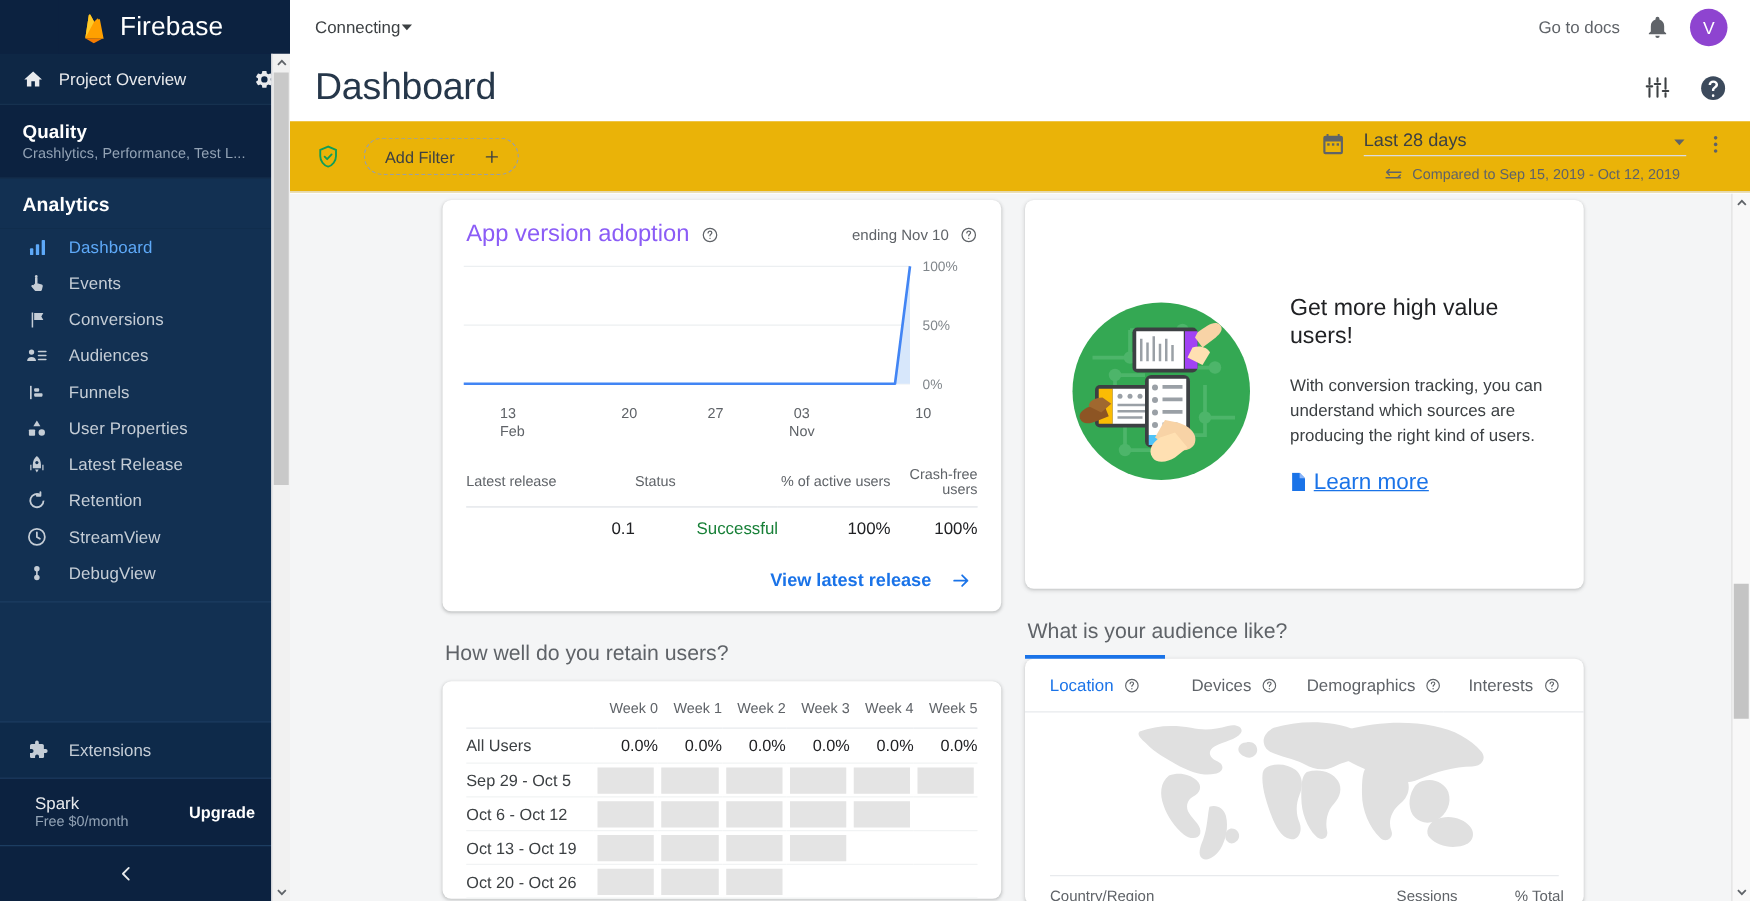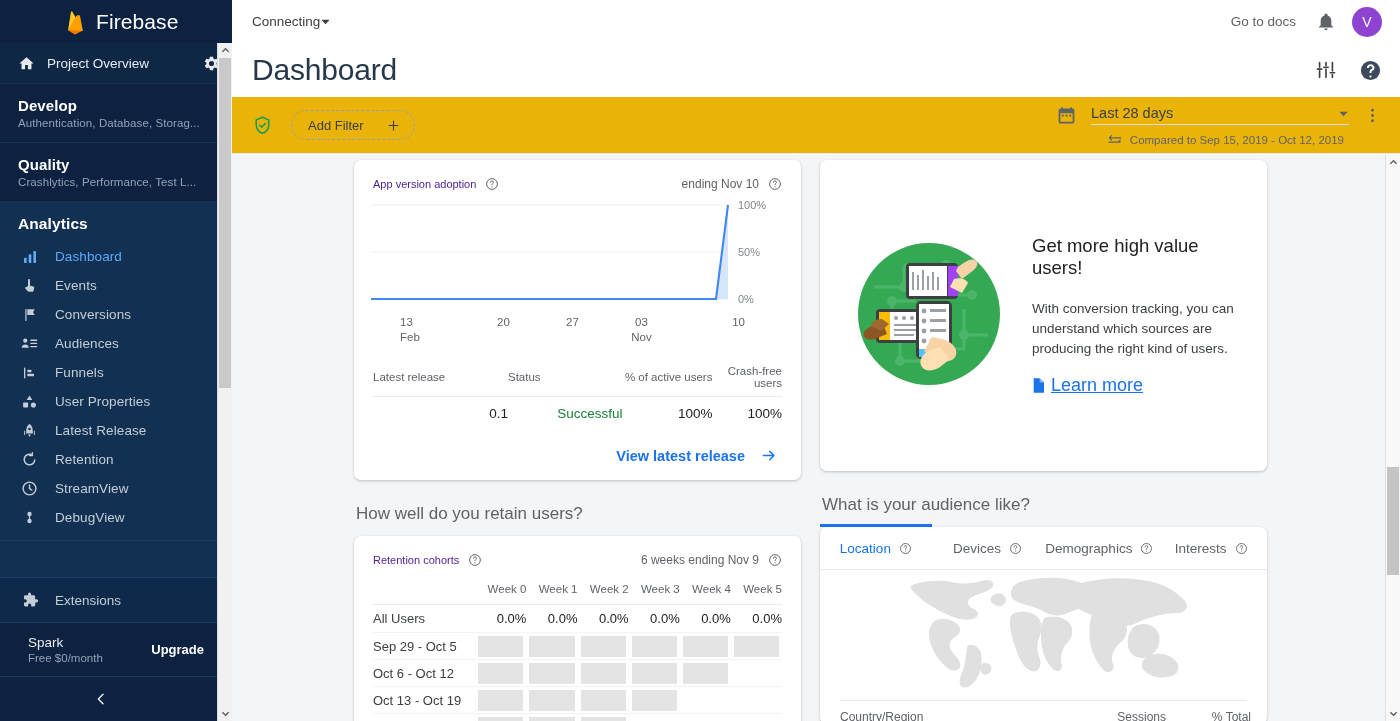--- a/index.html
+++ b/index.html
@@ -137,21 +137,21 @@
     background: #f4f5f6; padding: 0 0 0 0; overflow: hidden;
   }
   .grid { display: flex; gap: 19px; padding: 5px 22px 0 122px; }
   .col { width: 447px; flex: 0 0 447px; }
   .card {
     background: #fff; border-radius: 7px;
     box-shadow: 0 1px 2px rgba(60,64,67,.18), 0 1px 3px 1px rgba(60,64,67,.08);
   }
 
   .card-head { display: flex; align-items: center; padding: 17px 19px 0 19px; }
-  .card-title { color: #4c1d95; font-size: 11px; }
+  .card-title { color: #8b5cf6; font-size: 19px; }
   .card-head .spacer2 { flex: 1; }
   .card-sub { color: #5f6368; font-size: 12px; }
   .hlp { margin-left: 9px; }
 
   
   .chartwrap { padding: 8px 10px 0 12px; position: relative; }
   .xlabels { display: flex; padding: 2px 46px 0 8px; }
   .xl { flex: 1; text-align: center; color: #5f6368; font-size: 11.5px; line-height: 15px; }
   .xl.first { text-align: left; padding-left: 26px; }
   .xl.last { text-align: right; }
@@ -249,24 +249,20 @@
           </svg>
       </span>
       <span class="p-label">Project Overview</span>
       <span class="ico">
         <svg width="17" height="17" viewBox="0 0 24 24" fill="#e8eaed">
             <path d="M19.14 12.94c.04-.3.06-.61.06-.94s-.02-.64-.07-.94l2.03-1.58a.49.49 0 0 0 .12-.61l-1.92-3.32a.49.49 0 0 0-.59-.22l-2.39.96a7 7 0 0 0-1.62-.94l-.36-2.54a.48.48 0 0 0-.48-.41h-3.84a.48.48 0 0 0-.48.41l-.36 2.54c-.59.24-1.13.56-1.62.94l-2.39-.96a.49.49 0 0 0-.59.22L2.74 8.87c-.12.21-.08.47.12.61l2.03 1.58c-.05.3-.09.63-.09.94s.02.64.07.94L2.84 14.5a.49.49 0 0 0-.12.61l1.92 3.32c.12.22.37.29.59.22l2.39-.96c.5.38 1.03.7 1.62.94l.36 2.54c.05.24.25.41.48.41h3.84c.23 0 .44-.17.48-.41l.36-2.54c.59-.24 1.13-.56 1.62-.94l2.39.96c.22.08.47 0 .59-.22l1.92-3.32a.49.49 0 0 0-.12-.61zM12 15.6A3.6 3.6 0 1 1 12 8.4a3.6 3.6 0 0 1 0 7.2"></path>
           </svg>
       </span>
     </div>
 
-    <div class="sec">
-      <div class="t">Develop</div>
-      <div class="s">Authentication, Database, Storag...</div>
-    </div>
 
     <div class="sec">
       <div class="t">Quality</div>
       <div class="s">Crashlytics, Performance, Test L...</div>
     </div>
 
     <div class="sec active">
       <div class="t">Analytics</div>
     </div>
 
@@ -602,39 +598,20 @@
                 <svg width="20" height="17" viewBox="0 0 24 24" fill="none" stroke="#1a73e8" stroke-width="2" stroke-linecap="round" stroke-linejoin="round">
                     <path d="M4 12h15M13 6l6 6-6 6"></path>
                   </svg>
               </span>
             </div>
           </div>
 
           <div class="sect-title">How well do you retain users?</div>
 
           <div class="card">
-            <div class="card-head">
-              <span class="card-title">Retention cohorts</span>
-              <span class="ico hlp">
-                <svg width="14" height="14" viewBox="0 0 24 24" fill="none" stroke="#5f6368" stroke-width="1.7">
-                    <circle cx="12" cy="12" r="9.2"></circle>
-                    <path d="M9.4 9.2c0-1.5 1.2-2.5 2.6-2.5s2.5 1 2.5 2.3c0 1-.5 1.5-1.3 2.1-.8.6-1.2 1-1.2 2" stroke-linecap="round"></path>
-                    <circle cx="12" cy="16.6" r="1" fill="#5f6368" stroke="none"></circle>
-                  </svg>
-              </span>
-              <span class="spacer2"></span>
-              <span class="card-sub">6 weeks ending Nov 9</span>
-              <span class="ico hlp">
-                <svg width="14" height="14" viewBox="0 0 24 24" fill="none" stroke="#5f6368" stroke-width="1.7">
-                    <circle cx="12" cy="12" r="9.2"></circle>
-                    <path d="M9.4 9.2c0-1.5 1.2-2.5 2.6-2.5s2.5 1 2.5 2.3c0 1-.5 1.5-1.3 2.1-.8.6-1.2 1-1.2 2" stroke-linecap="round"></path>
-                    <circle cx="12" cy="16.6" r="1" fill="#5f6368" stroke="none"></circle>
-                  </svg>
-              </span>
-            </div>
 
             <div style="padding:6px 19px 0 19px;">
               <table class="cohort">
                 <thead>
                   <tr>
                     <th class="lead" style="width:25%"></th>
                     <th>Week 0</th>
                     <th>Week 1</th>
                     <th>Week 2</th>
                     <th>Week 3</th>

